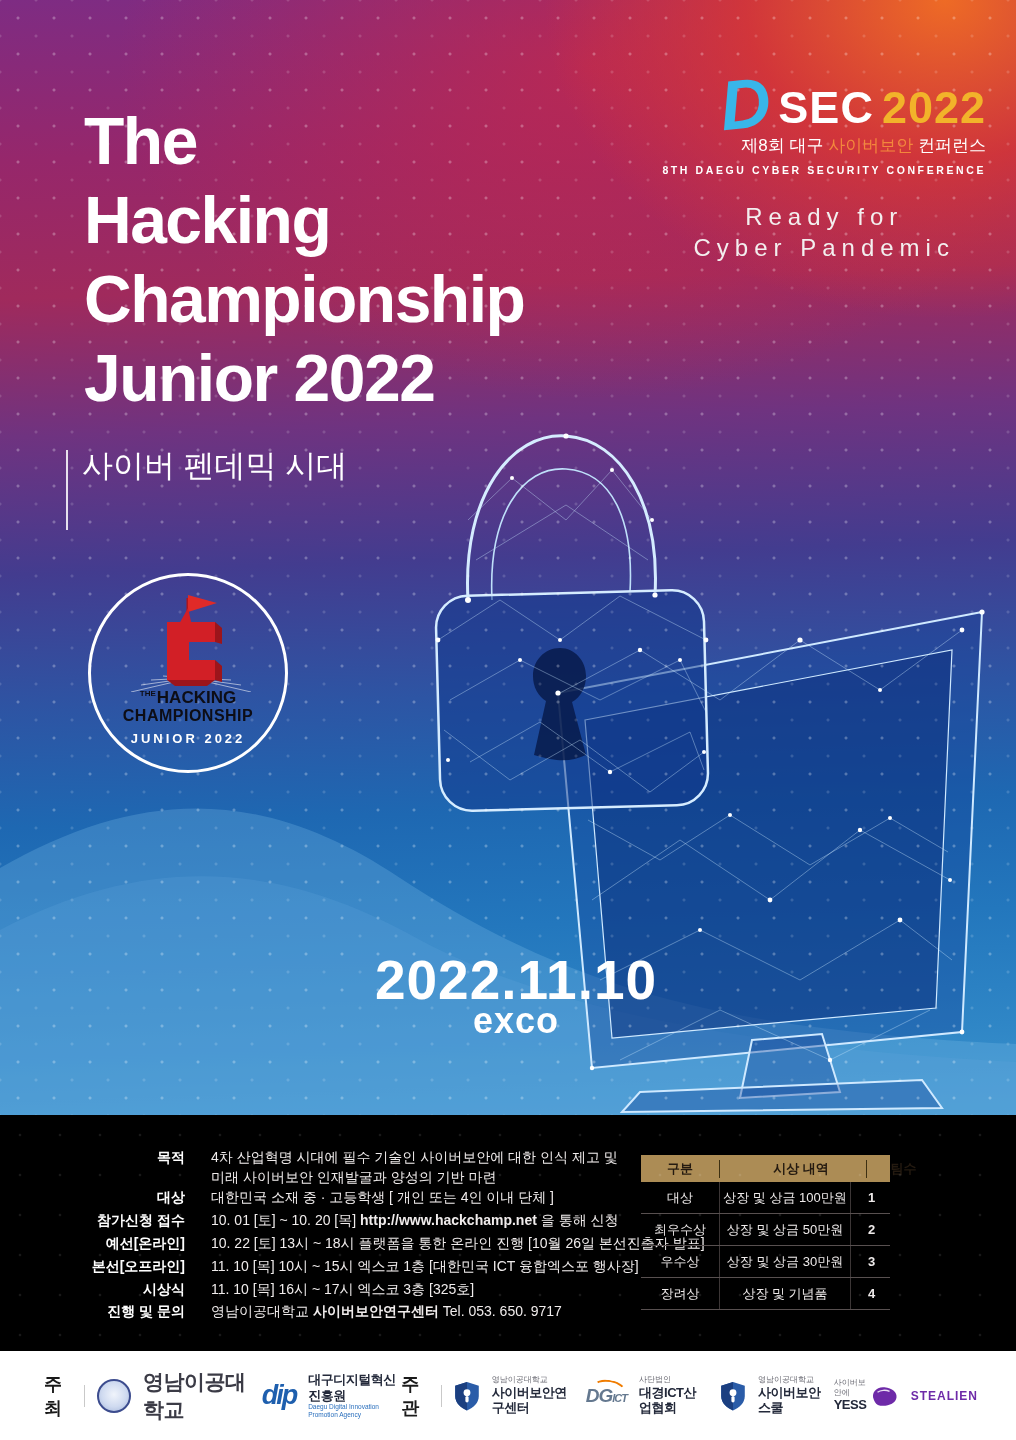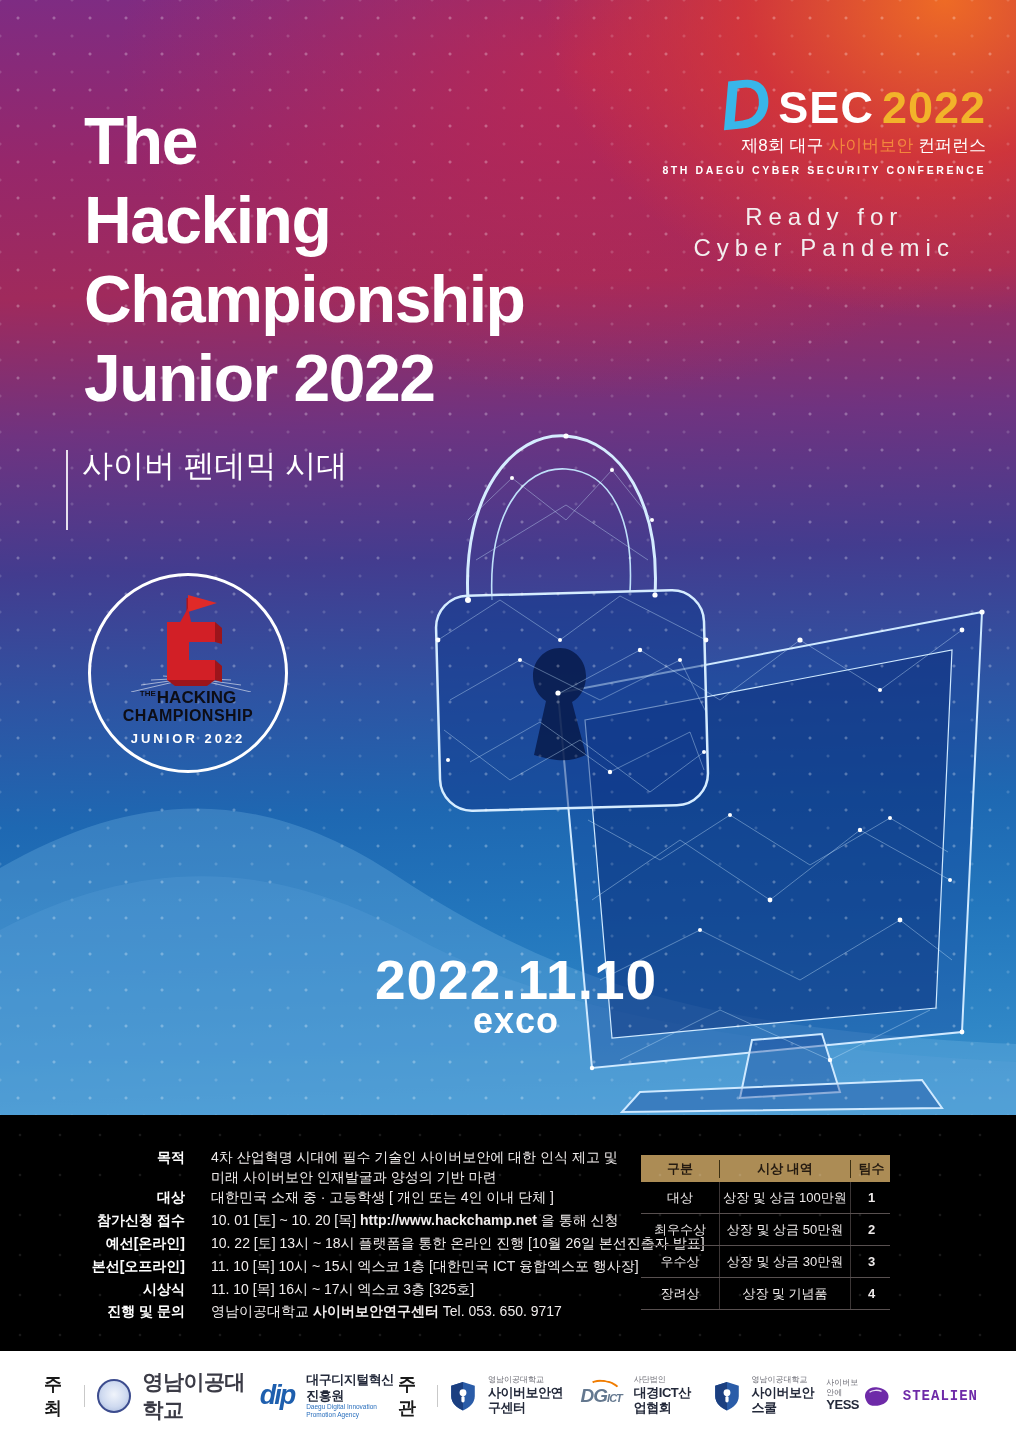--- a/index.html
+++ b/index.html
@@ -57,21 +57,21 @@
   .ilabel{width:185px;text-align:right;font-weight:bold;color:#fff;flex:none;}
   .ival{margin-left:26px;}
   .ival .bold{font-weight:bold;}
 
   .table{position:absolute;left:641px;top:40px;width:249px;}
   .thead{display:flex;background:#ac8c55;height:27px;align-items:center;color:#241a10;font-weight:bold;font-size:13px;}
   .trow{display:flex;height:31px;align-items:center;color:#eeeaea;font-size:13px;border-bottom:1px solid #585050;}
   .c1{width:78px;text-align:center;flex:none;}
   .c2{width:130px;text-align:center;flex:none;}
   .c3{width:41px;text-align:center;flex:none;font-weight:600;}
-  .thead .c2,.thead .c3{border-left:1px solid #3d3012;}
+  .thead .c2,.thead .c3{border-left:1px solid #3d3012;padding-left:16px;}
   .trow .c2,.trow .c3{border-left:1px solid #3c3636;align-self:stretch;display:flex;align-items:center;justify-content:center;}
 
   
   .footer{position:absolute;left:0;top:1351px;width:1016px;height:89px;background:#fff;
           display:flex;align-items:center;justify-content:space-between;box-sizing:border-box;padding:0 38px 0 44px;}
   .fgroup{display:flex;align-items:center;gap:12px;}
   .frole{font-size:18px;font-weight:bold;color:#1a1a1a;letter-spacing:1px;}
   .fdiv{width:1px;height:22px;background:#c9c9c9;}
   .seal{width:34px;height:34px;border-radius:50%;flex:none;border:2px solid #3c4c8e;box-sizing:border-box;
         background:radial-gradient(circle at 50% 45%, #f0f4fb 0%, #cfdaf0 55%, #9fb2d8 100%);}
@@ -79,21 +79,21 @@
   .dip{font-size:27px;font-weight:bold;font-style:italic;color:#1e5fae;letter-spacing:-2px;}
   .fstack{display:flex;flex-direction:column;line-height:1.2;}
   .ftop{font-size:8px;color:#6b6b74;}
   .fname{font-size:13px;font-weight:bold;color:#23293a;letter-spacing:-.5px;}
   .fsub{font-size:6.5px;color:#2a6fbd;}
   .shield{flex:none;}
   .dgict{position:relative;font-size:19px;font-weight:bold;font-style:italic;color:#64788f;letter-spacing:-1px;}
   .dgict small{font-size:11px;}
   .dgict::before{content:'';position:absolute;left:6px;top:-5px;width:30px;height:16px;border:2px solid transparent;
                  border-top-color:#f07c00;border-radius:50%;transform:rotate(10deg);}
-  .stealien{font-size:14px;font-weight:bold;color:#6e2aa8;letter-spacing:1px;font-family:Liberation Mono, monospace;}
+  .stealien{font-size:12px;font-weight:bold;color:#6e2aa8;letter-spacing:1px;}
 </style>
 </head>
 <body>
 
 <div class="poster">
 
   <section class="hero">
 
     <svg class="art" width="1016" height="1115" viewBox="0 0 1016 1115">
 

